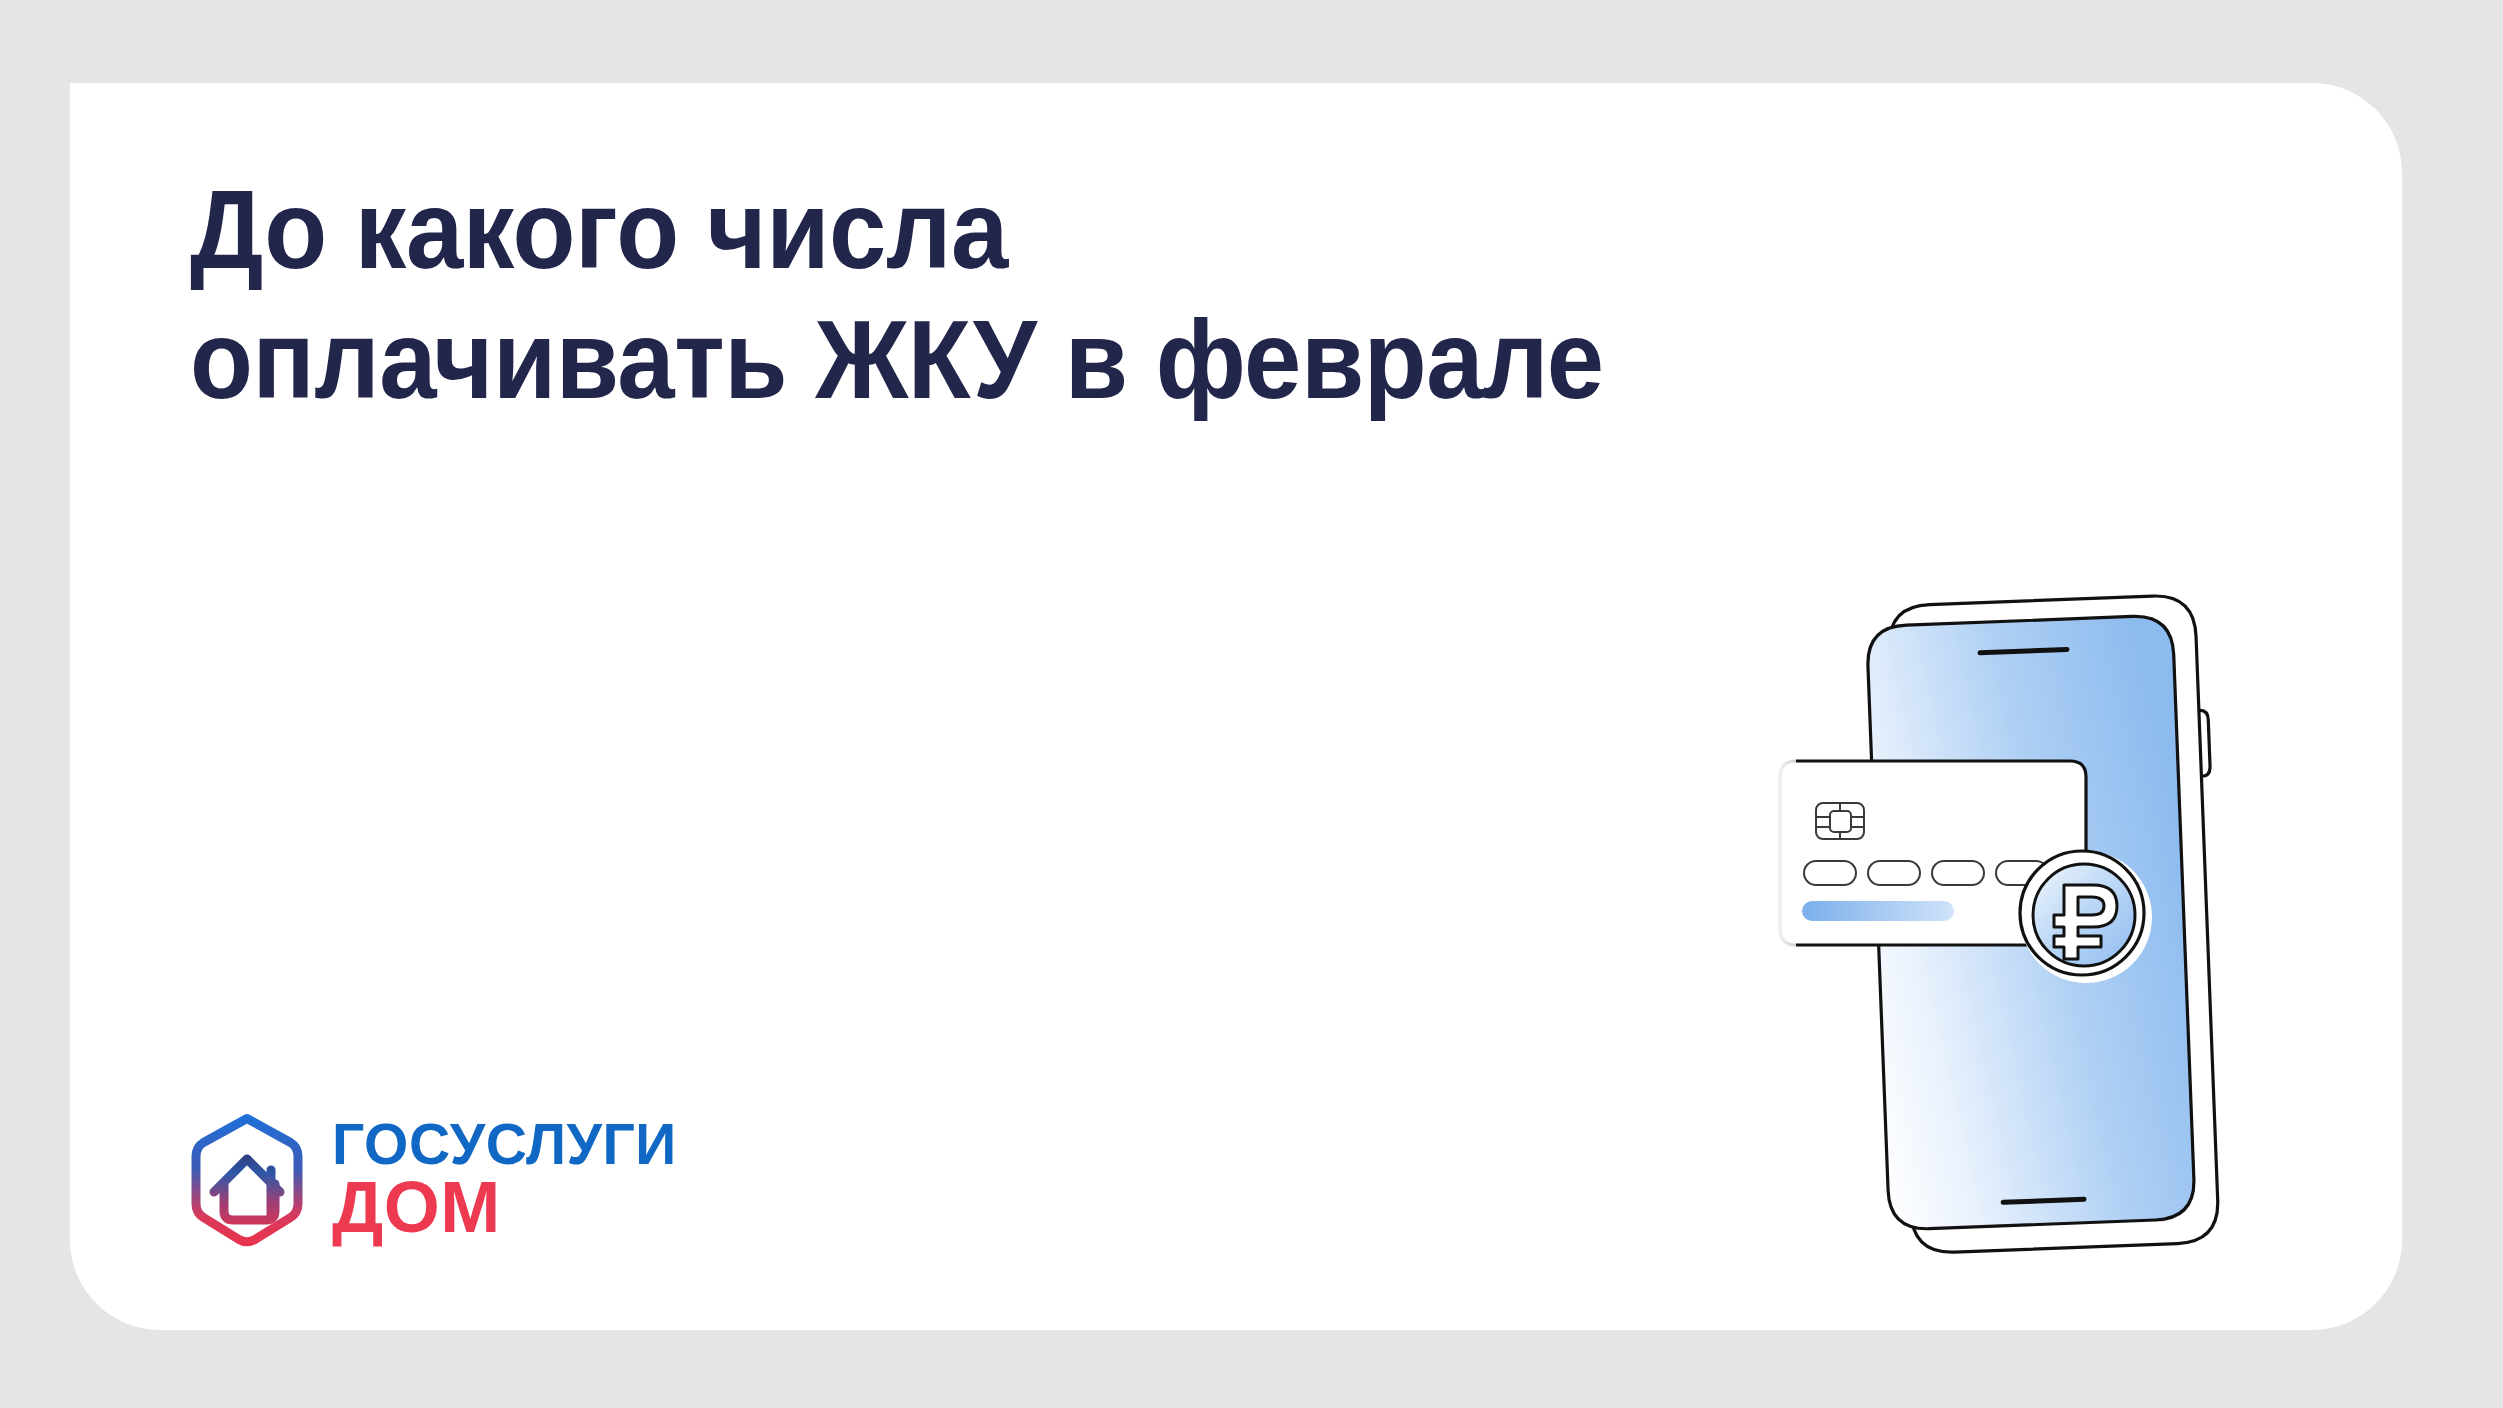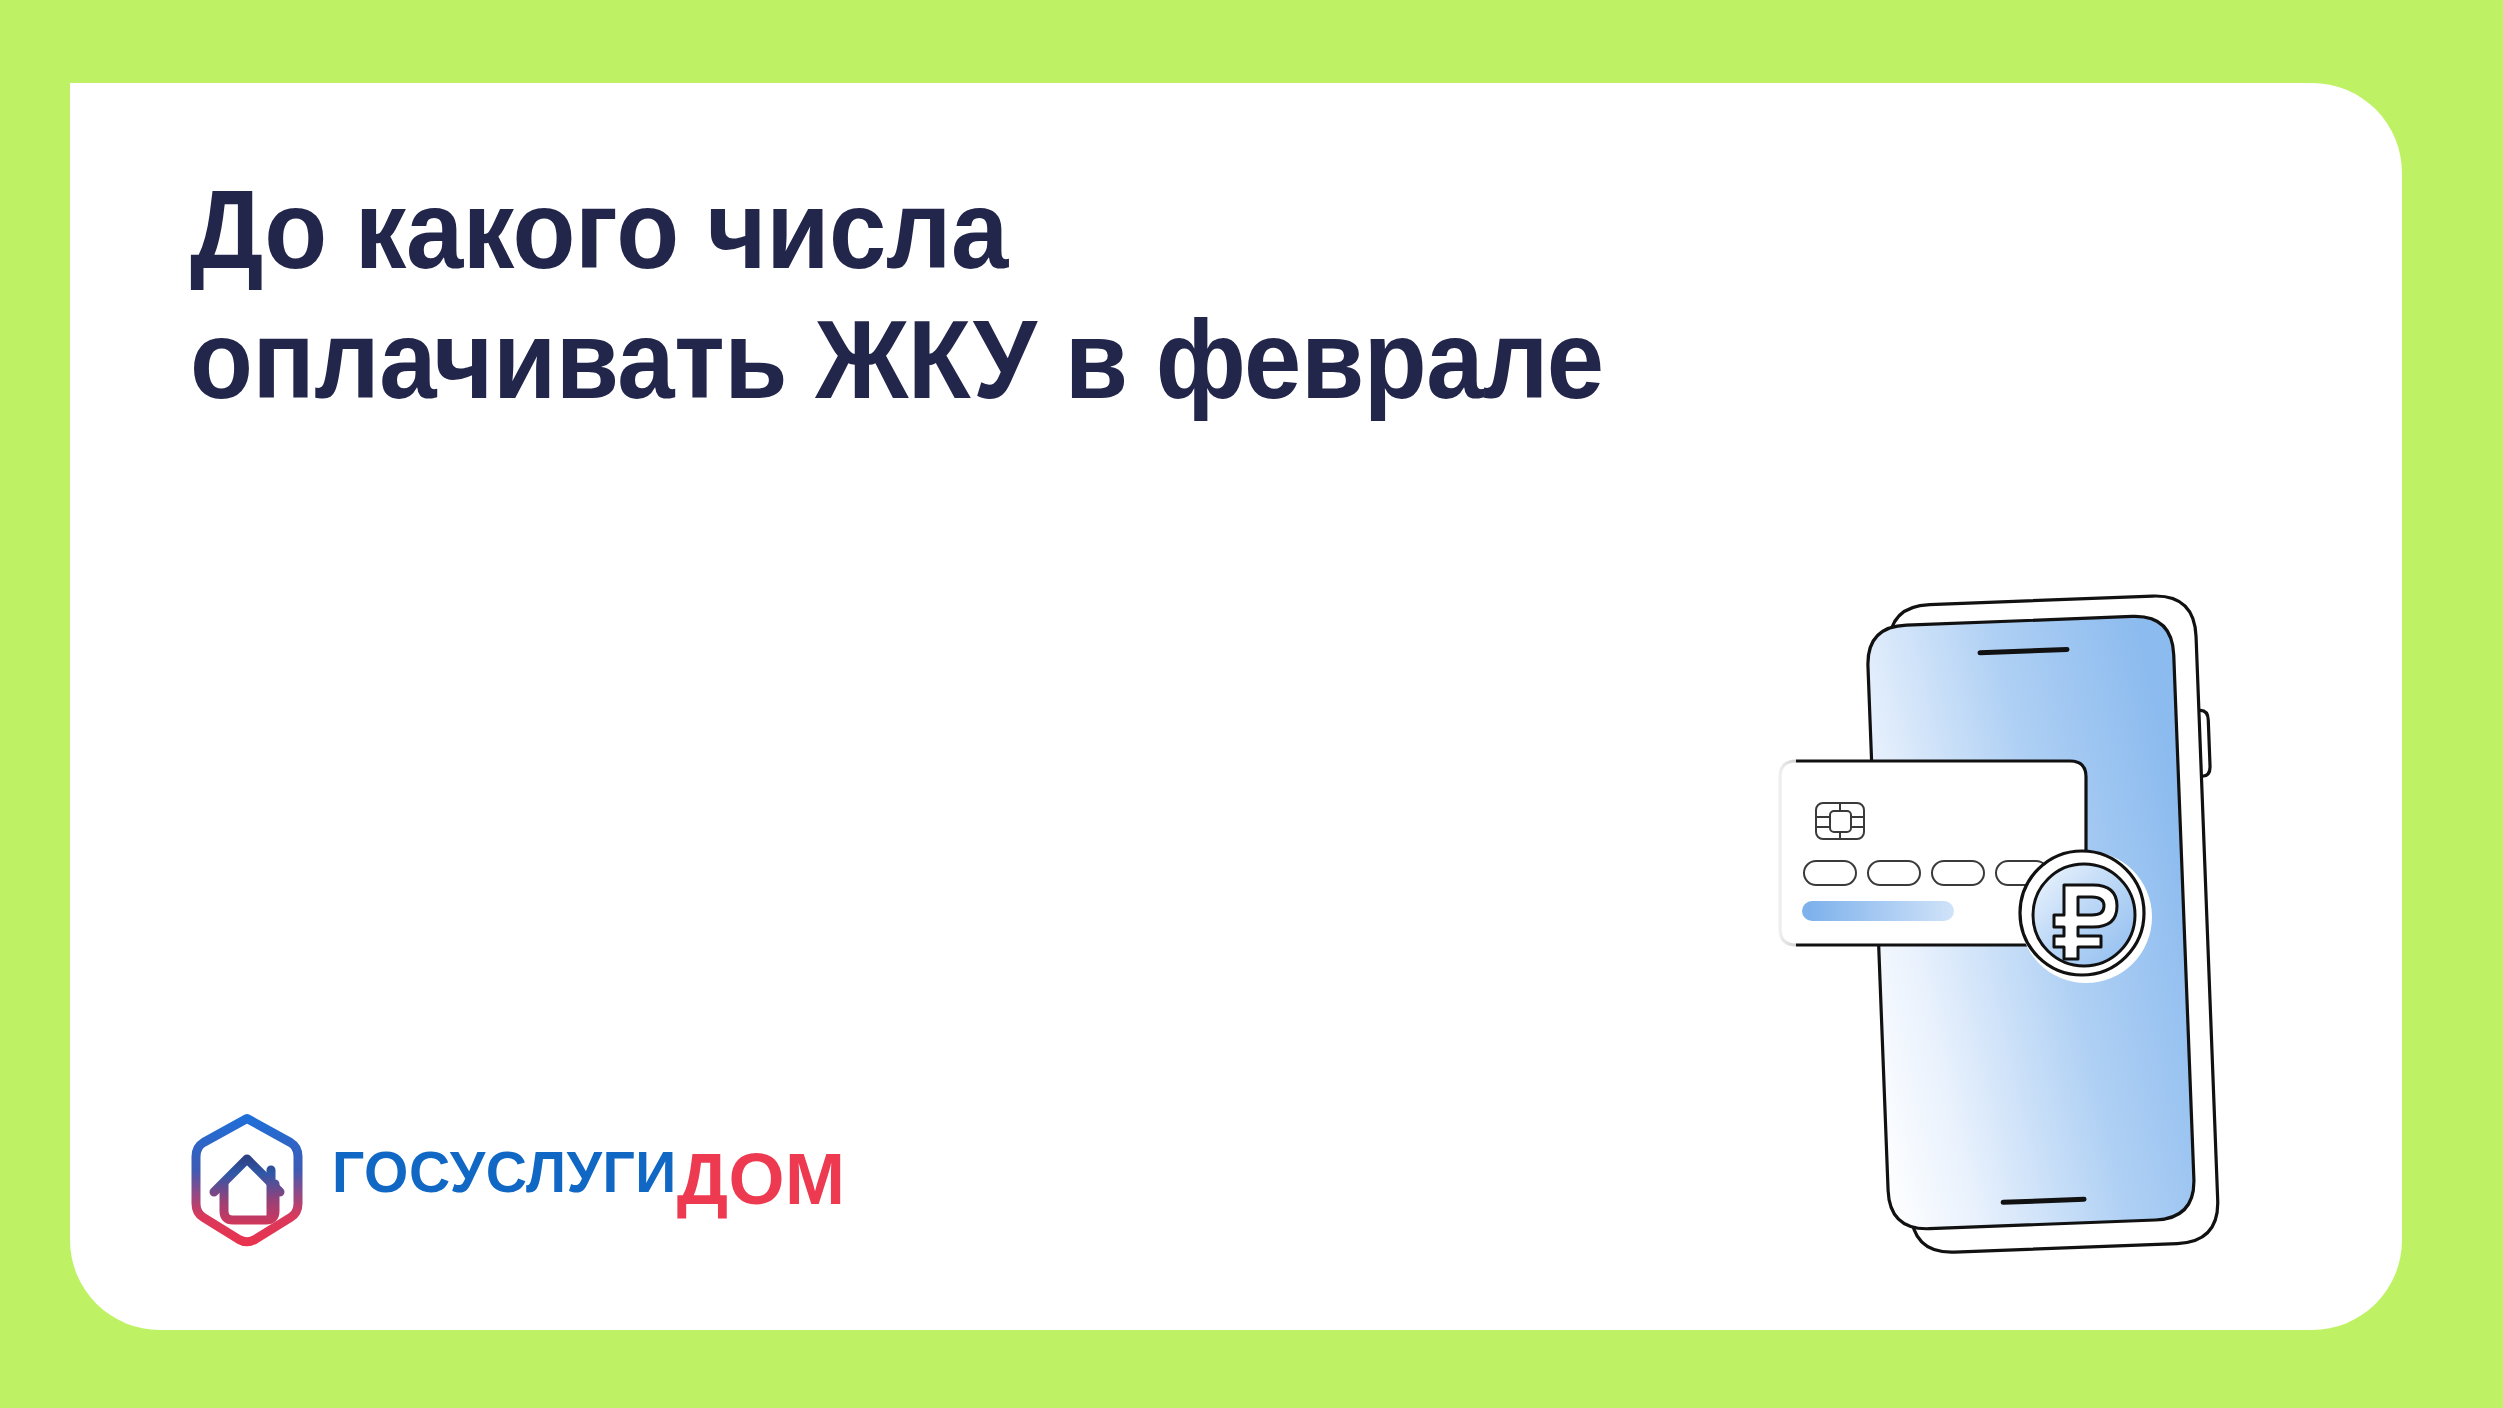--- a/index.html
+++ b/index.html
@@ -4,21 +4,21 @@
 <style>
   html, body {
     margin: 0;
     padding: 0;
     background: #ffffff;
   }
   #root {
     position: relative;
     width: 2503px;
     height: 1408px;
-    background: #bef264;
+    background: #e5e5e5;
     overflow: hidden;
     font-family: "Liberation Sans", sans-serif;
   }
 
   
   #panel {
     position: absolute;
     left: 70px;
     top: 83px;
     width: 2332px;
@@ -49,20 +49,21 @@
     position: absolute;
     left: 186px;
     top: 1112px;
     display: flex;
     align-items: center;
     gap: 24px;
   }
   #logo-mark { width: 122px; height: 136px; display:block; }
   #logo-words {
     display: flex;
+    flex-direction: column;
     line-height: 0.97;
     font-family: "Liberation Sans", sans-serif;
     font-weight: 700;
     letter-spacing: 0.5px;
   }
   .logo-line1 { color: #1067c4; font-size: 57px; }
   .logo-line2 { color: #ee3a50; font-size: 72px; }
 
   
   #illustration {

